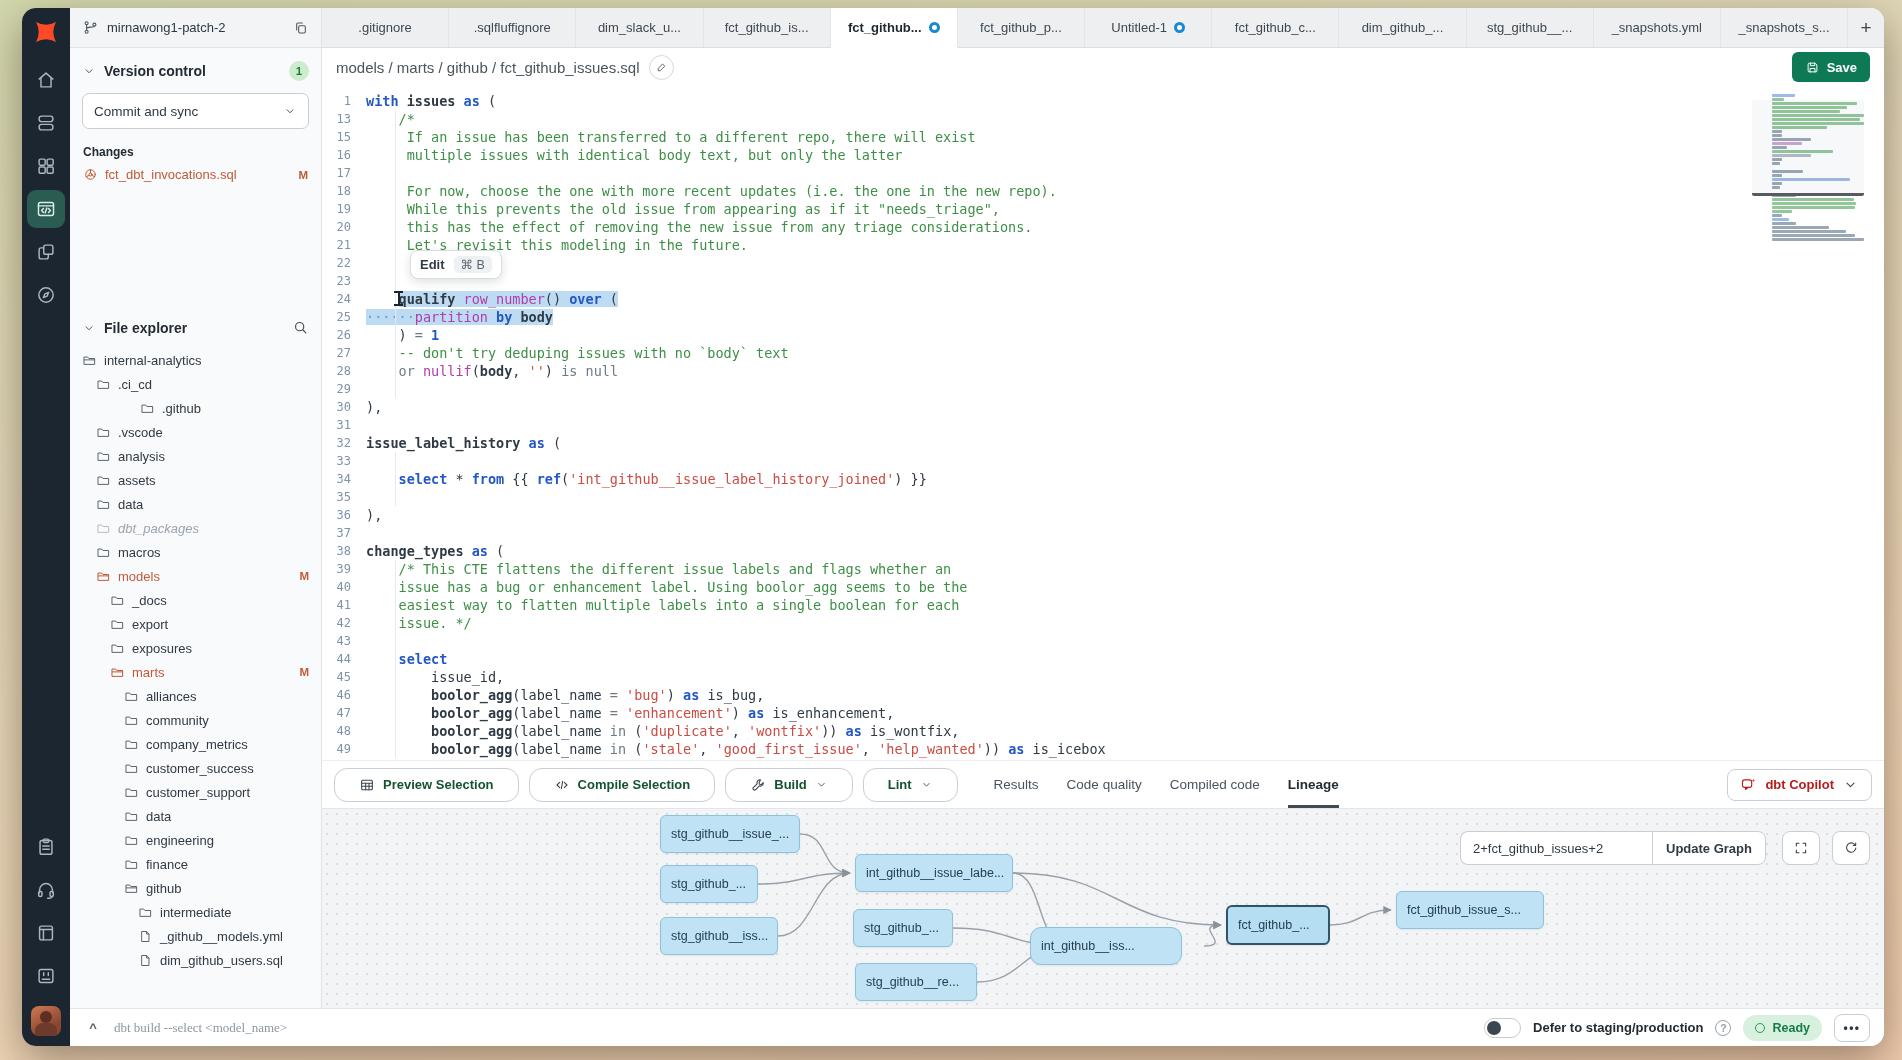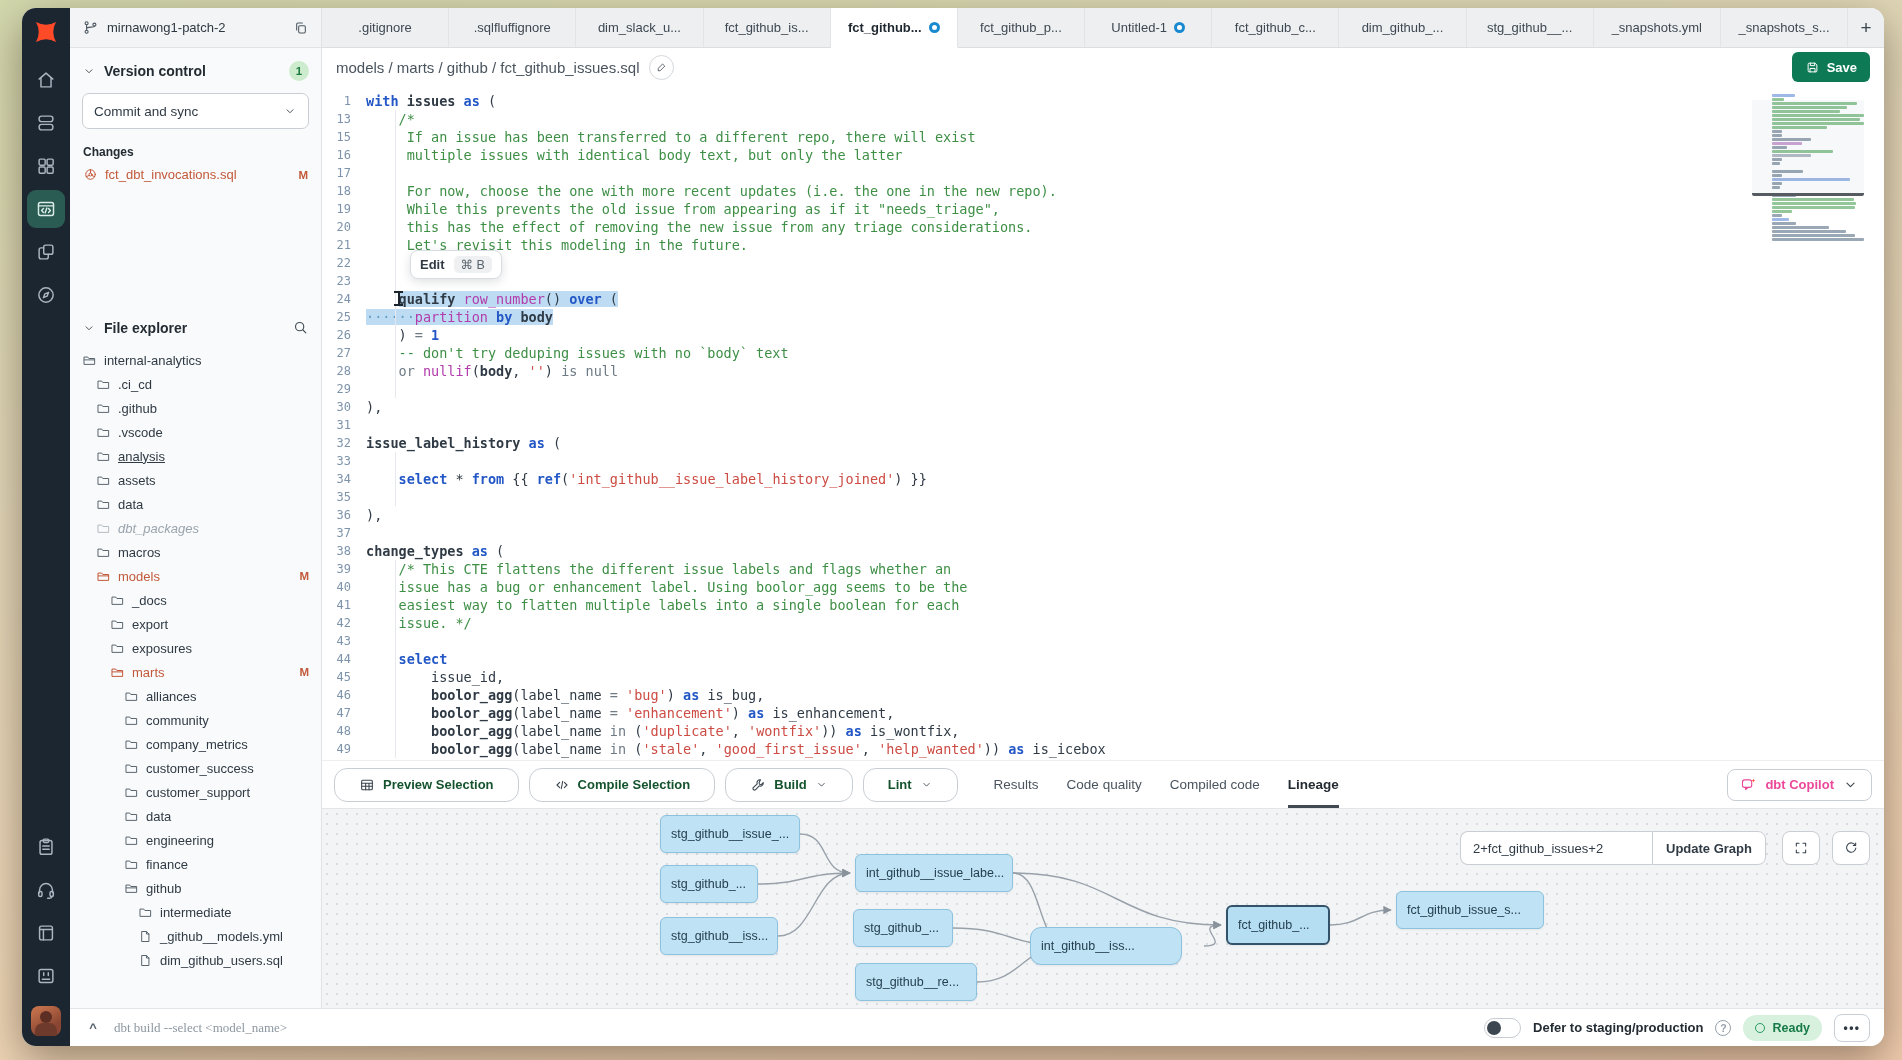--- a/index.html
+++ b/index.html
@@ -105,21 +105,21 @@
 
   
   .toolbar{height:48px;flex:none;display:flex;align-items:center;gap:10px;padding:0 12px;background:#fff;border-top:1px solid #eceef0}
   .tb-btn{height:34px;border:1px solid #c9ced4;border-radius:13px;background:#fff;display:flex;align-items:center;gap:8px;
           padding:0 24px;font-size:13px;font-weight:600;color:#14532d}
   .tb-btn .ic{width:16px;height:16px;color:#3a444e}
   .tb-tabs{display:flex;gap:28px;margin-left:26px;height:100%;align-items:stretch}
   .tb-tab{display:flex;align-items:center;font-size:13.5px;color:#4a545e;border-bottom:3px solid transparent;padding-top:3px}
   .tb-tab.active{color:#232b33;font-weight:700;border-bottom-color:#414a53}
   .copilot-btn{margin-left:auto;height:32px;border:1px solid #c9ced4;border-radius:8px;background:#fff;
-               display:flex;align-items:center;gap:8px;padding:0 12px;font-size:13px;font-weight:600;color:#ec4899}
+               display:flex;align-items:center;gap:8px;padding:0 12px;font-size:13px;font-weight:600;color:#b91c1c}
   .copilot-btn .ic{width:17px;height:17px}
 
   
   .lineage{height:200px;flex:none;position:relative;background:#f3f4f6;border-top:1px solid #e3e6e9;
            background-image:radial-gradient(#dadcdf 1px,transparent 1px);background-size:10px 10px;overflow:hidden}
   .lg-edges{position:absolute;left:0;top:0}
   .lg-node{position:absolute;background:#bfe2f5;border:1.5px solid #8cc2de;border-radius:6px;display:flex;align-items:center;
            padding:0 10px;font-size:12.5px;color:#24404f;white-space:nowrap;overflow:hidden;box-shadow:0 1px 2px rgba(40,70,90,.08)}
   .lg-node.selected{border:2.5px solid #33536a;background:#b6def3}
   .lg-group{position:absolute;top:22px;right:118px;display:flex;height:34px}
@@ -379,37 +379,37 @@
                 <span>internal-analytics</span>
               </div>
               <div class="tree-item" style="padding-left: 26px;">
                 <span class="ic" style="width: 15px; height: 15px;">
                   <svg viewBox="0 0 24 24">
                     <path d="M3.8 6.5h5.4l1.8 2.3h9.2V18.2H3.8Z"></path>
                   </svg>
                 </span>
                 <span>.ci_cd</span>
               </div>
+              <div class="tree-item" style="padding-left: 26px; margin-left: 44px;">
+                <span class="ic" style="width: 15px; height: 15px;">
+                  <svg viewBox="0 0 24 24">
+                    <path d="M3.8 6.5h5.4l1.8 2.3h9.2V18.2H3.8Z"></path>
+                  </svg>
+                </span>
+                <span>.github</span>
+              </div>
               <div class="tree-item" style="padding-left: 26px;">
                 <span class="ic" style="width: 15px; height: 15px;">
                   <svg viewBox="0 0 24 24">
                     <path d="M3.8 6.5h5.4l1.8 2.3h9.2V18.2H3.8Z"></path>
                   </svg>
                 </span>
-                <span>.github</span>
+                <span>.vscode</span>
               </div>
               <div class="tree-item" style="padding-left: 26px;">
-                <span class="ic" style="width: 15px; height: 15px;">
-                  <svg viewBox="0 0 24 24">
-                    <path d="M3.8 6.5h5.4l1.8 2.3h9.2V18.2H3.8Z"></path>
-                  </svg>
-                </span>
-                <span>.vscode</span>
-              </div>
-              <div class="tree-item" style="padding-left: 26px; text-decoration: underline;">
                 <span class="ic" style="width: 15px; height: 15px;">
                   <svg viewBox="0 0 24 24">
                     <path d="M3.8 6.5h5.4l1.8 2.3h9.2V18.2H3.8Z"></path>
                   </svg>
                 </span>
                 <span>analysis</span>
               </div>
               <div class="tree-item" style="padding-left: 26px;">
                 <span class="ic" style="width: 15px; height: 15px;">
                   <svg viewBox="0 0 24 24">

